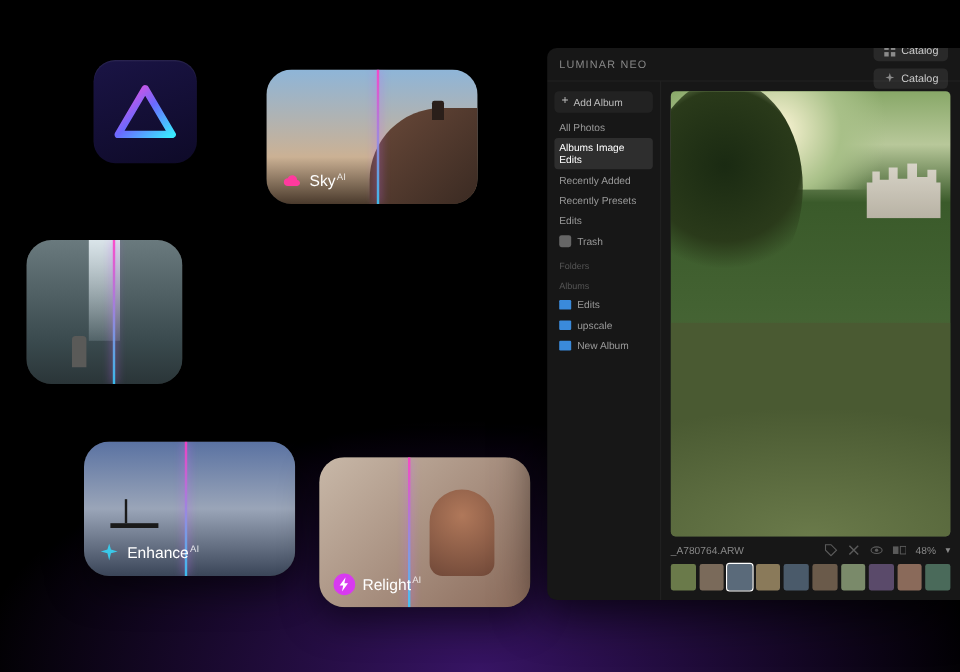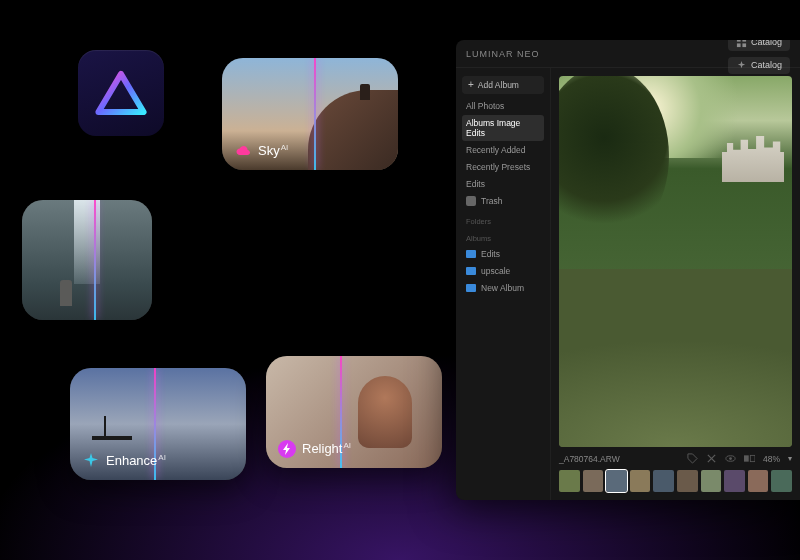--- a/index.html
+++ b/index.html
@@ -93,21 +93,21 @@
 .skin-right { background: radial-gradient(circle at 40% 40%, #a86a48, #5a3525 80%); }
 
 .enhance-card { left: 70px; top: 368px; width: 176px; height: 112px; }
 .enh-img { background: linear-gradient(180deg, #5a72a2 0%, #9aa5b8 50%, #3a4558 100%); }
 .enh-boat {
   position: absolute; left: 22px; bottom: 40px; width: 40px; height: 4px;
   background: #1a1a1a;
 }
 .enh-mast { position: absolute; left: 34px; bottom: 44px; width: 2px; height: 20px; background: #1a1a1a; }
 
-.relight-card { left: 266px; top: 356px; width: 176px; height: 112px; }
+.relight-card { left: 266px; top: 381px; width: 176px; height: 125px; }
 .rel-img { background: linear-gradient(135deg, #c8b8a8 0%, #8a6a5a 100%); }
 .rel-figure {
   position: absolute; right: 30px; top: 50%; transform: translateY(-50%);
   width: 54px; height: 72px;
   background: radial-gradient(circle at 50% 30%, #b0785a, #704838);
   border-radius: 30px 30px 12px 12px;
 }
 
 .editor {
   position: absolute;

